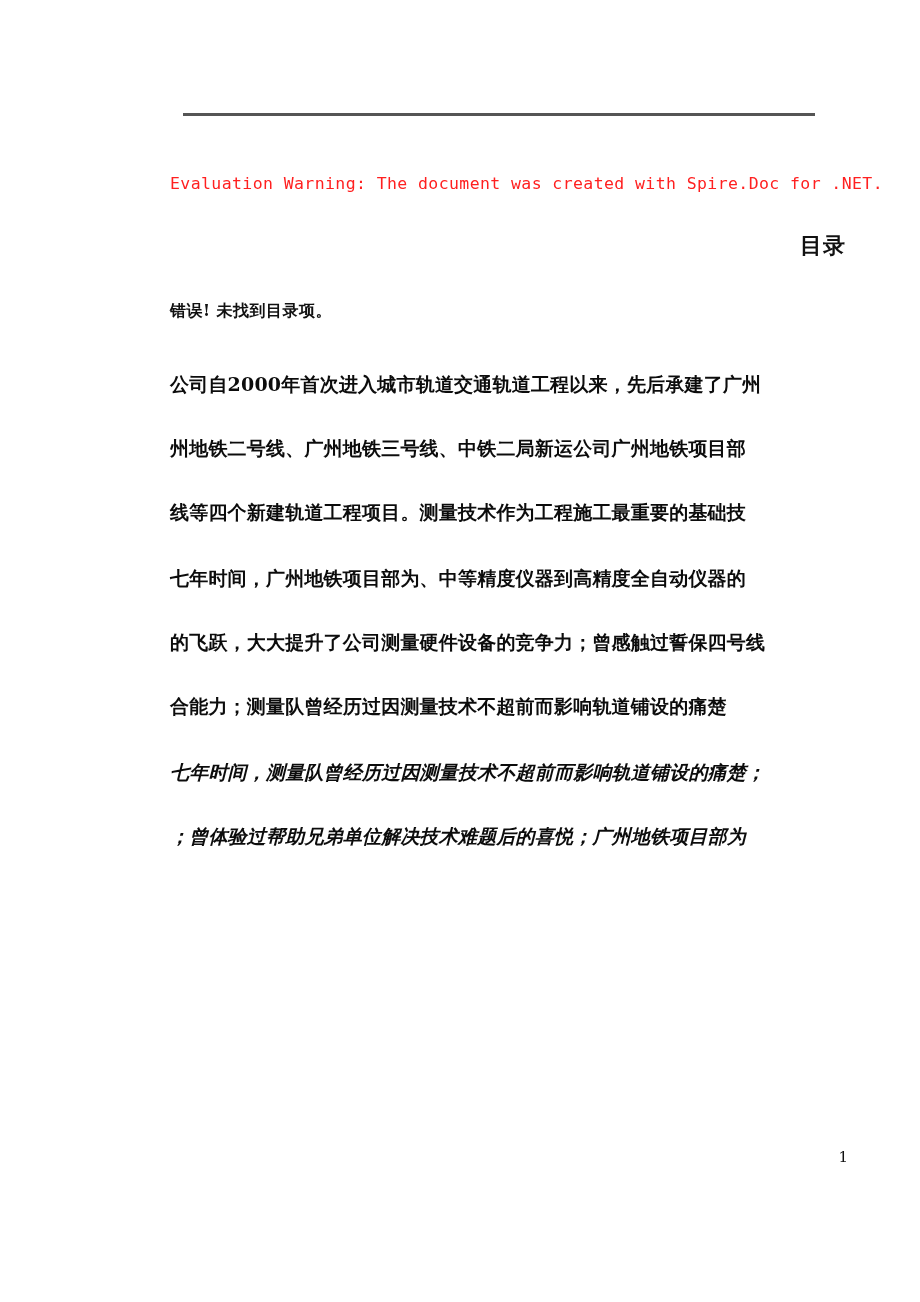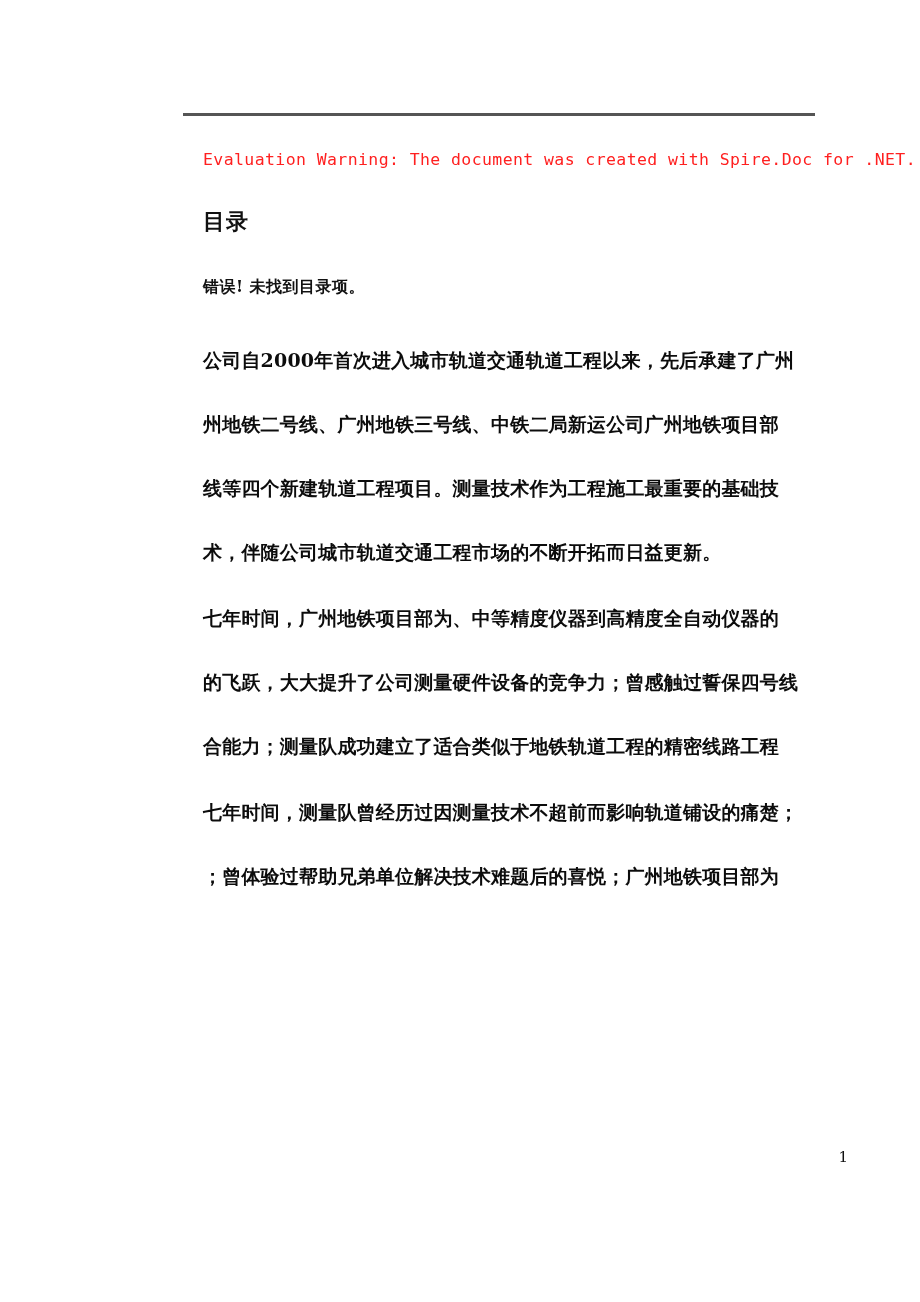--- a/index.html
+++ b/index.html
@@ -27,38 +27,37 @@
     left: 183px;
     top: 113px;
     width: 632px;
     height: 3px;
     background: #555555;
   }
 
   .content {
     position: absolute;
     left: 170px;
-    top: 140px;
+    top: 164px;
     width: 676px;
-    margin-left: 33px;
   }
 
   .eval-warning {
     color: #ff2020;
     font-family: "DejaVu Sans Mono", "Liberation Mono", monospace;
     font-size: 16.5px;
     letter-spacing: 0.4px;
     line-height: 1.5;
     white-space: nowrap;
     margin: 0 0 0 0;
     padding-top: 8px;
   }
 
   .toc-title {
-    text-align: left;
+    text-align: right;
     font-weight: bold;
     font-size: 22px;
     letter-spacing: 1px;
     margin: 34px 0 0 0;
     color: #111111;
   }
 
   .toc-error {
     font-weight: bold;
     font-size: 16px;
@@ -79,21 +78,21 @@
     font-size: 19px;
     line-height: 64px;
     letter-spacing: 0.2px;
     color: #0c0c0c;
     margin: 0;
     font-weight: 600;
   }
 
   .para-block-1 { margin-top: 30px; }
   .para-block-2 { margin-top: 2px; }
-  .para-block-3 { margin-top: 2px; }
+  .para-block-3 { margin-top: 2px; font-style: italic; }
 
   .body-para .ln {
     display: block;
     white-space: nowrap;
   }
 
   .page-number {
     position: absolute;
     right: 72px;
     top: 1148px;
@@ -115,27 +114,26 @@
 
     <h1 class="toc-title">目录</h1>
 
     <p class="toc-error">错误! 未找到目录项。</p>
 
 
     <div class="body-para para-block-1">
       <span class="ln">公司自2000年首次进入城市轨道交通轨道工程以来，先后承建了广州</span>
       <span class="ln">州地铁二号线、广州地铁三号线、中铁二局新运公司广州地铁项目部</span>
       <span class="ln">线等四个新建轨道工程项目。测量技术作为工程施工最重要的基础技</span>
-      <span class="ln">术，伴随公司城市轨道交通工程市场的不断开拓而日益更新。</span>
     </div>
 
     <div class="body-para para-block-2">
       <span class="ln">七年时间，广州地铁项目部为、中等精度仪器到高精度全自动仪器的</span>
       <span class="ln">的飞跃，大大提升了公司测量硬件设备的竞争力；曾感触过誓保四号线</span>
-      <span class="ln">合能力；测量队成功建立了适合类似于地铁轨道工程的精密线路工程</span>
+      <span class="ln">合能力；测量队曾经历过因测量技术不超前而影响轨道铺设的痛楚</span>
     </div>
 
     <div class="body-para para-block-3">
       <span class="ln">七年时间，测量队曾经历过因测量技术不超前而影响轨道铺设的痛楚；</span>
       <span class="ln">；曾体验过帮助兄弟单位解决技术难题后的喜悦；广州地铁项目部为</span>
     </div>
 
   </div>
 
   <div class="page-number">1</div>

